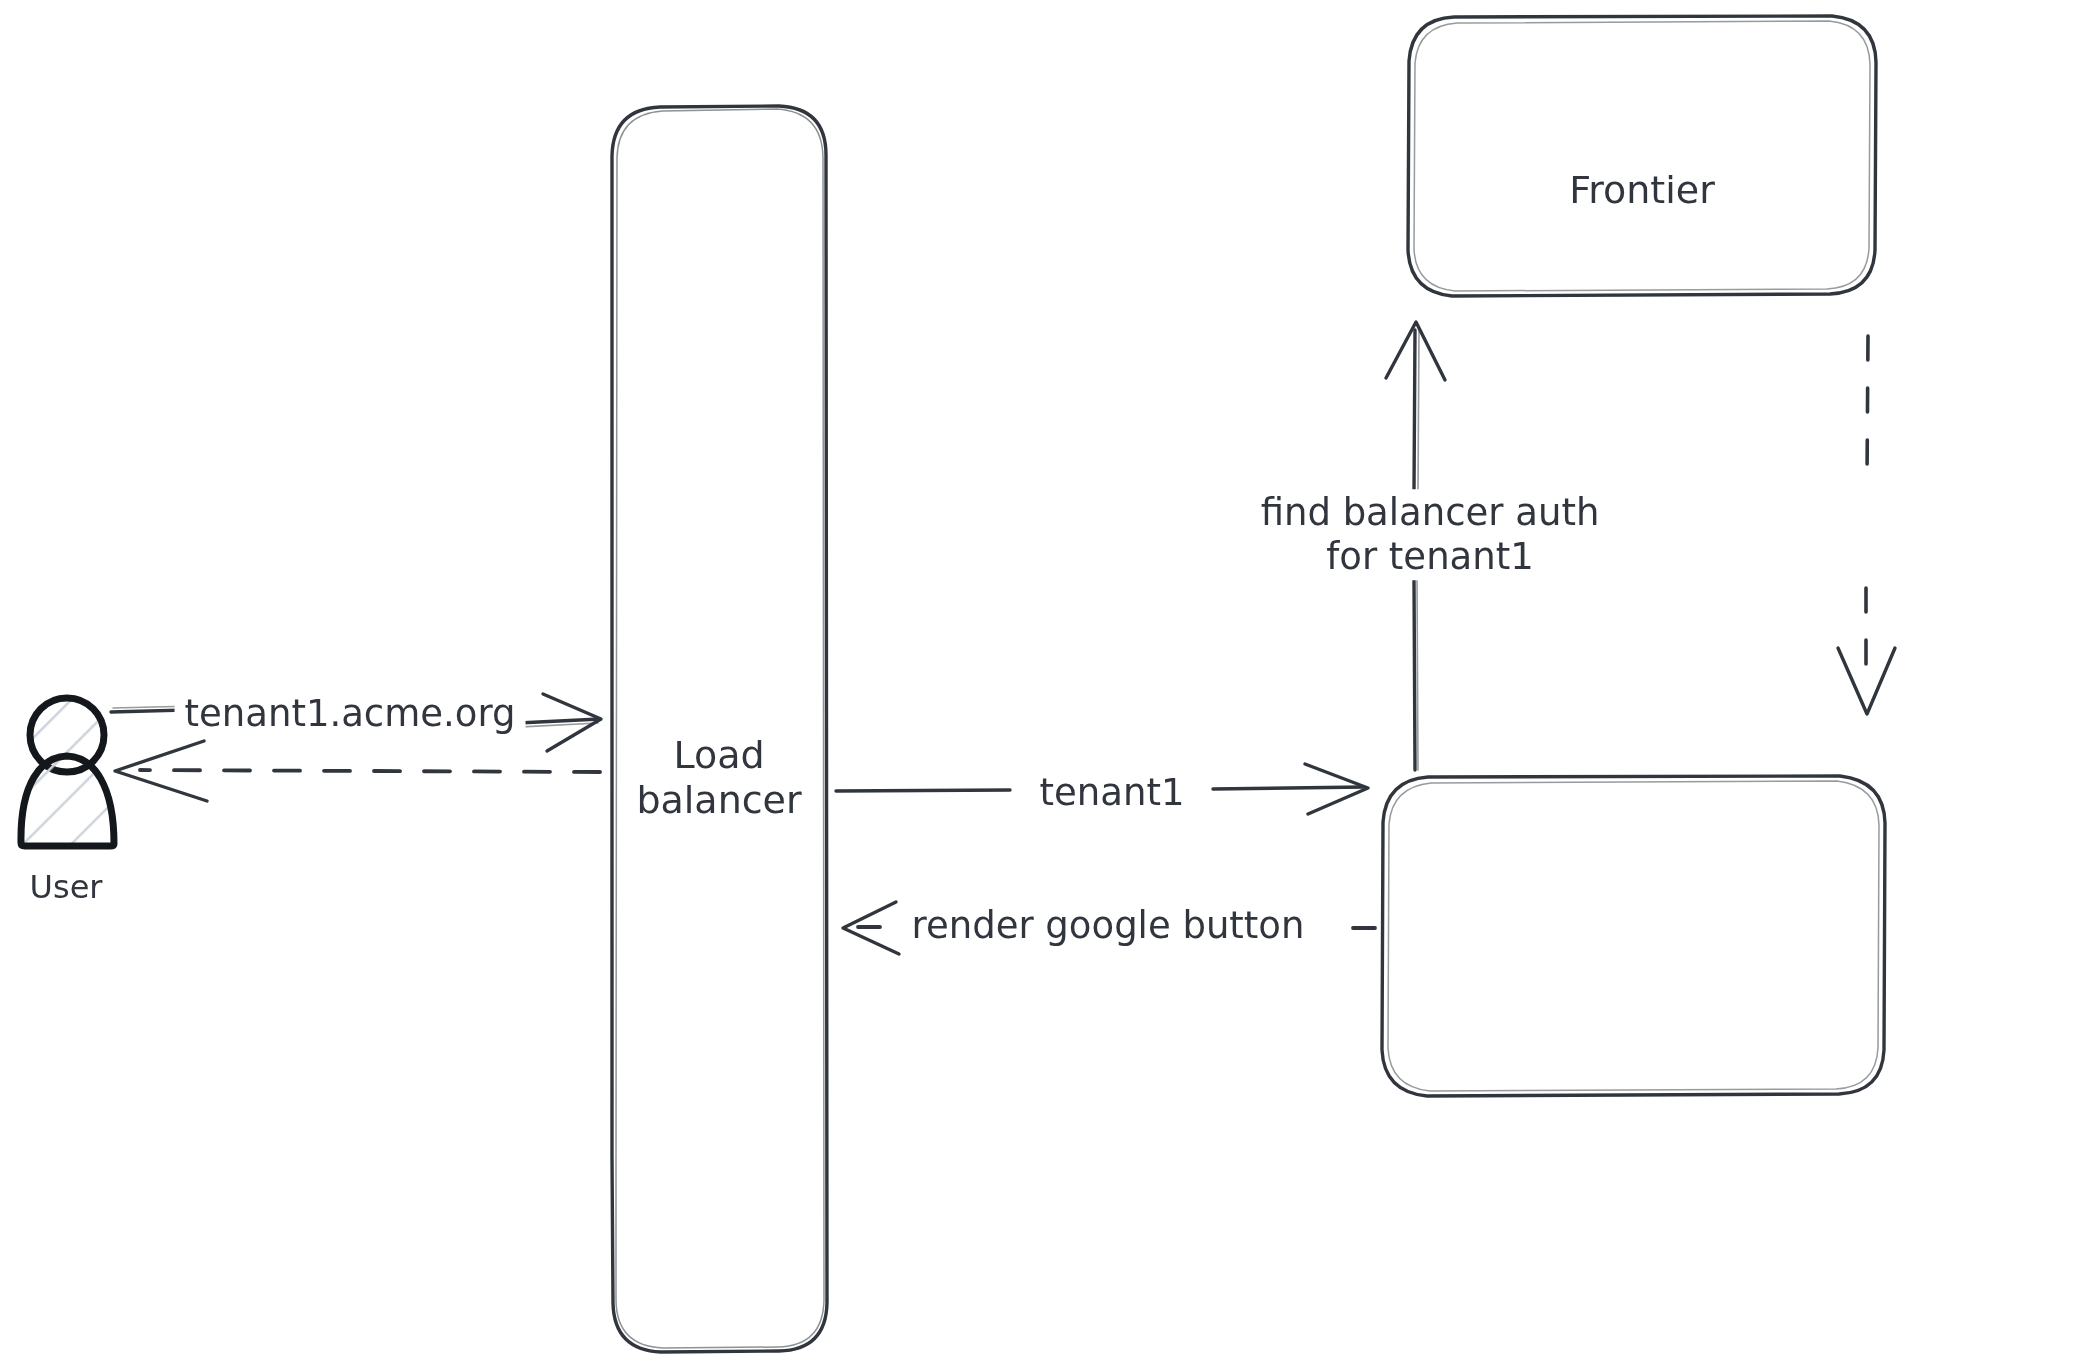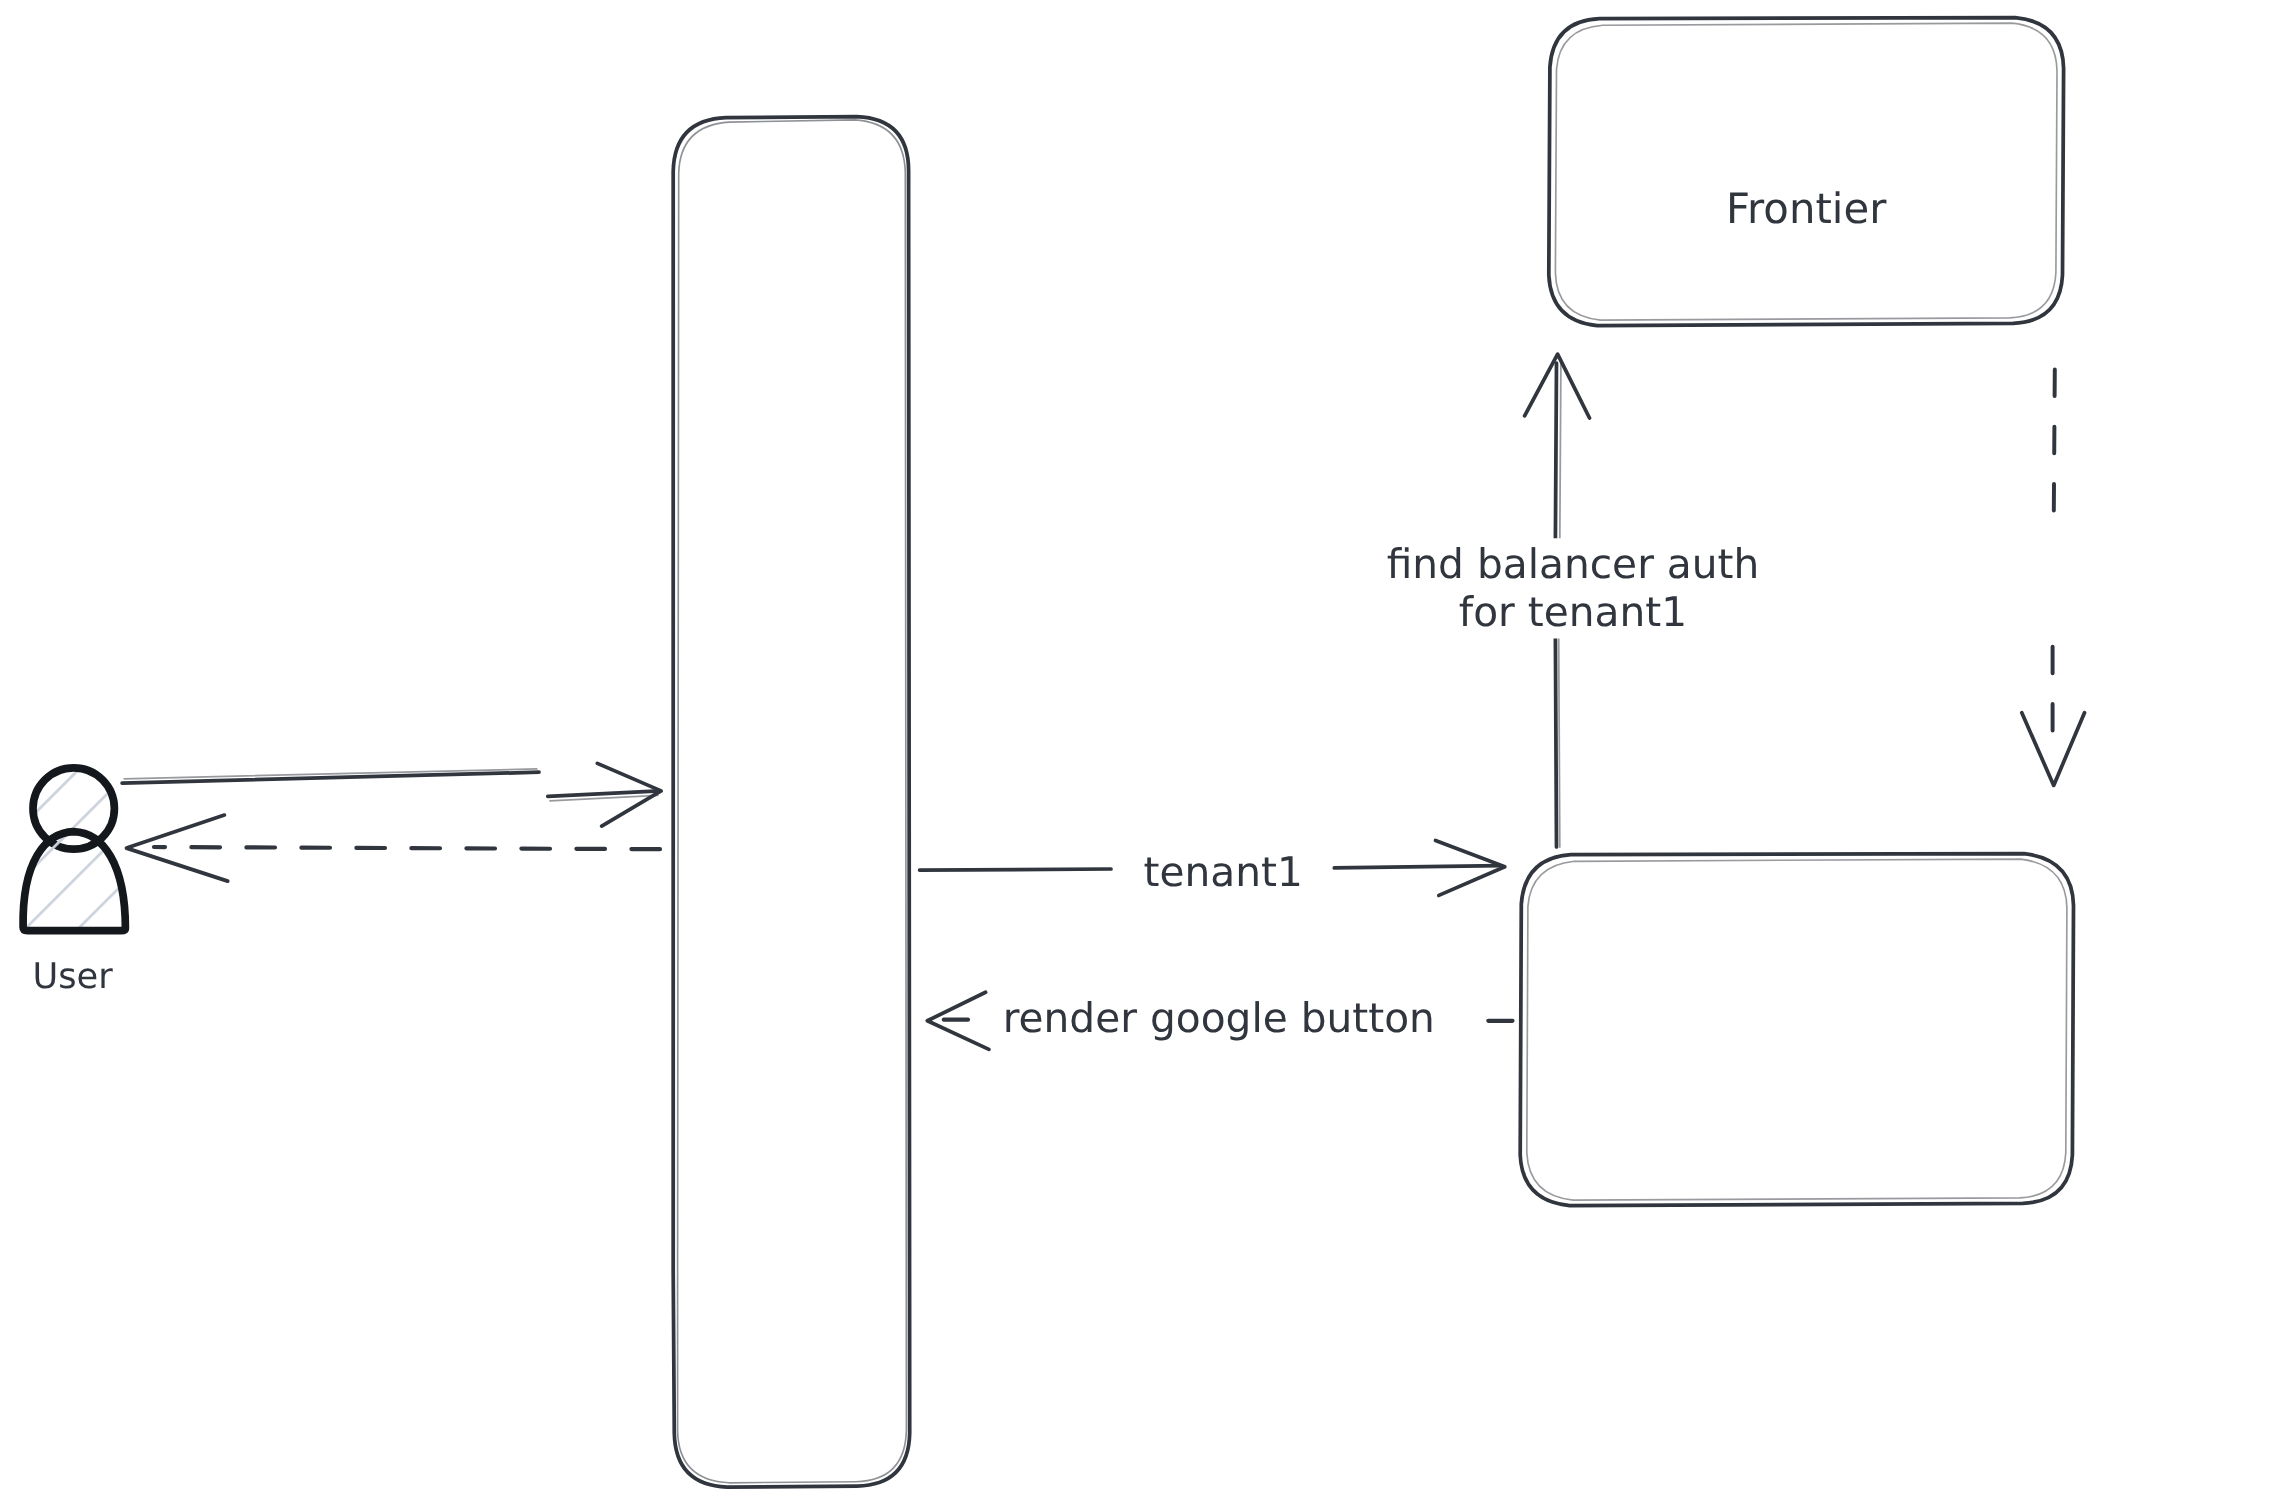--- a/index.html
+++ b/index.html
@@ -139,24 +139,27 @@
         <path d="M1866 588 L1866 690" stroke-width="3.6" stroke-dasharray="24 28"></path>
 
         <path d="M1838 648 L1867 714 L1895 648" stroke-width="3.4"></path>
       </g>
 
     </g>
   </svg>
 
   <div class="actor-label label-box" style="left:66px; top:888px;">User</div>
 
+  <div class="node-label label-box" style="left:719px; top:744px; width:210px;">Load
+balancer</div>
 
   <div class="node-label label-box" style="left:1642px; top:156px; width:440px;">Frontier</div>
 
 
+  <div class="edge-label label-box knockout" style="left:350px; top:714px;">tenant1.acme.org</div>
 
   <div class="edge-label label-box knockout" style="left:1112px; top:793px;">tenant1</div>
 
   <div class="edge-label label-box knockout" style="left:1108px; top:926px;">render google button</div>
 
   <div class="edge-label label-box knockout" style="left:1430px; top:535px; width:410px;">find balancer auth
 for tenant1</div>
 
 
 </div>

